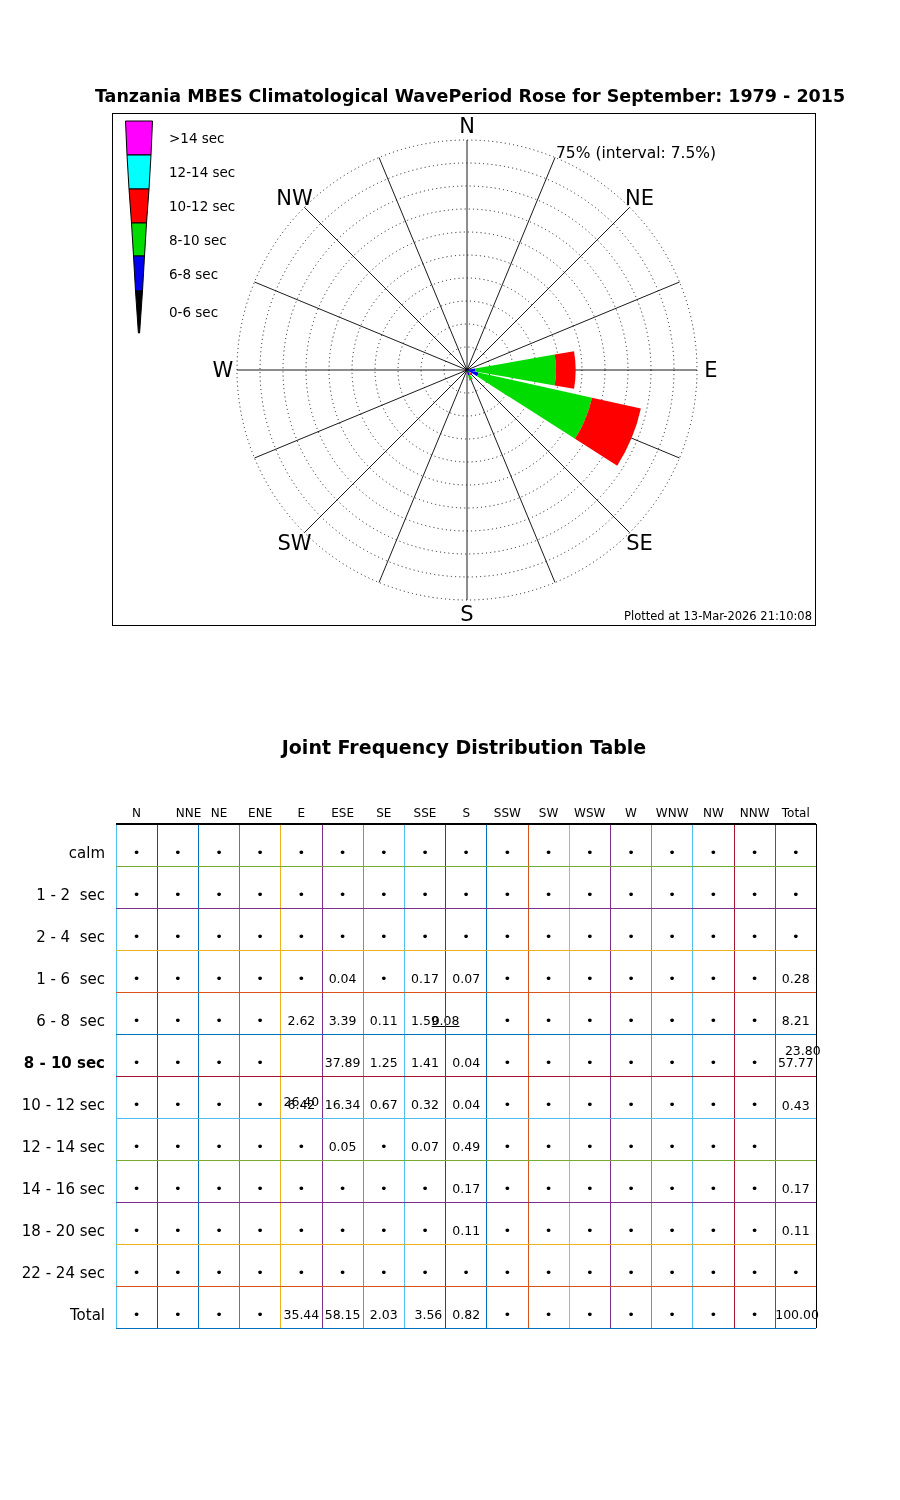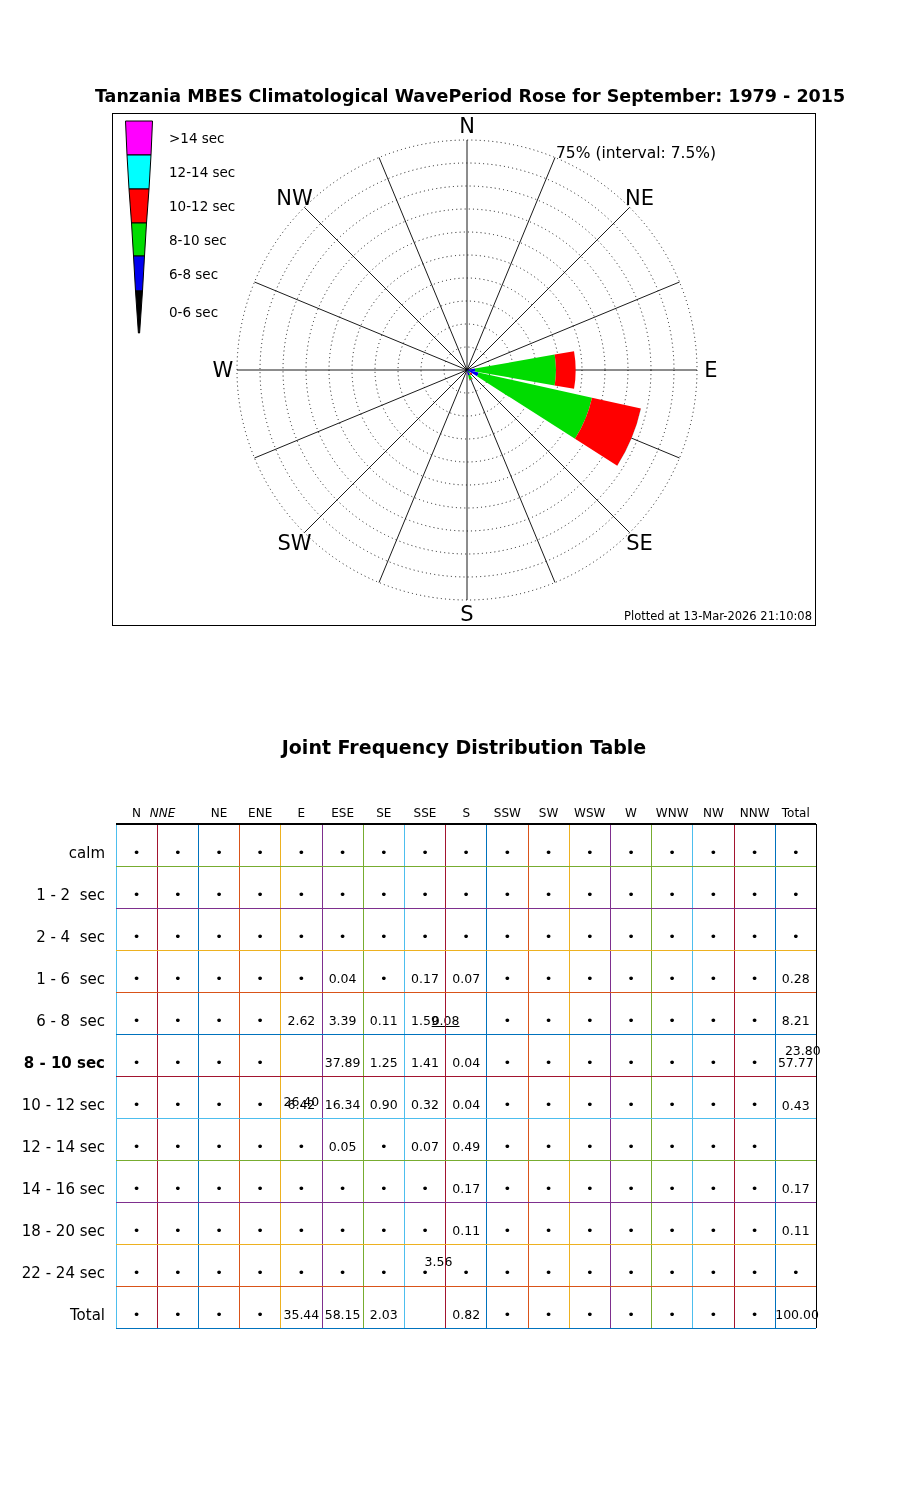--- a/index.html
+++ b/index.html
@@ -97,21 +97,21 @@
       <polygon points="22.5,177.0 29.5,177.0 26.6,219.0 25.4,219.0" fill="#000000" stroke="#000" stroke-width="1"></polygon>
       <text x="56" y="198.0" text-anchor="start" dominant-baseline="central" font-size="13.5px">0-6 sec</text>
       <text x="699" y="506" text-anchor="end" font-size="11.5px">Plotted at 13-Mar-2026 21:10:08</text>
     </svg>
 </div>
 
 <div class="table-title">Joint Frequency Distribution Table</div>
 
 <div id="table-area">
     <div class="th" style="left: 116px; top: 804px; width: 41.2px;">N</div>
-    <div class="th" style="left: 142px; top: 804px; width: 41.2px; font-style: italic;">NNE</div>
+    <div class="th" style="left: 168px; top: 804px; width: 41.2px;">NNE</div>
     <div class="th" style="left: 198.4px; top: 804px; width: 41.2px;">NE</div>
     <div class="th" style="left: 239.6px; top: 804px; width: 41.2px;">ENE</div>
     <div class="th" style="left: 280.8px; top: 804px; width: 41.2px;">E</div>
     <div class="th" style="left: 322px; top: 804px; width: 41.2px;">ESE</div>
     <div class="th" style="left: 363.2px; top: 804px; width: 41.2px;">SE</div>
     <div class="th" style="left: 404.4px; top: 804px; width: 41.2px;">SSE</div>
     <div class="th" style="left: 445.6px; top: 804px; width: 41.2px;">S</div>
     <div class="th" style="left: 486.8px; top: 804px; width: 41.2px;">SSW</div>
     <div class="th" style="left: 528px; top: 804px; width: 41.2px;">SW</div>
     <div class="th" style="left: 569.2px; top: 804px; width: 41.2px;">WSW</div>
@@ -228,21 +228,21 @@
     <div class="cell dot" style="left: 692.8px; top: 1053px; width: 41.2px;">•</div>
     <div class="cell dot" style="left: 734px; top: 1053px; width: 41.2px;">•</div>
     <div class="cell" style="left: 775.2px; top: 1053px; width: 41.2px;">57.77</div>
     <div class="rowlab" style="left: 0px; top: 1095px; width: 105px;">10 - 12 sec</div>
     <div class="cell dot" style="left: 116px; top: 1095px; width: 41.2px;">•</div>
     <div class="cell dot" style="left: 157.2px; top: 1095px; width: 41.2px;">•</div>
     <div class="cell dot" style="left: 198.4px; top: 1095px; width: 41.2px;">•</div>
     <div class="cell dot" style="left: 239.6px; top: 1095px; width: 41.2px;">•</div>
     <div class="cell" style="left: 280.8px; top: 1095px; width: 41.2px;">6.42</div>
     <div class="cell" style="left: 322px; top: 1095px; width: 41.2px;">16.34</div>
-    <div class="cell" style="left: 363.2px; top: 1095px; width: 41.2px;">0.90</div>
+    <div class="cell" style="left: 363.2px; top: 1095px; width: 41.2px;">0.67</div>
     <div class="cell" style="left: 404.4px; top: 1095px; width: 41.2px;">0.32</div>
     <div class="cell" style="left: 445.6px; top: 1095px; width: 41.2px;">0.04</div>
     <div class="cell dot" style="left: 486.8px; top: 1095px; width: 41.2px;">•</div>
     <div class="cell dot" style="left: 528px; top: 1095px; width: 41.2px;">•</div>
     <div class="cell dot" style="left: 569.2px; top: 1095px; width: 41.2px;">•</div>
     <div class="cell dot" style="left: 610.4px; top: 1095px; width: 41.2px;">•</div>
     <div class="cell dot" style="left: 651.6px; top: 1095px; width: 41.2px;">•</div>
     <div class="cell dot" style="left: 692.8px; top: 1095px; width: 41.2px;">•</div>
     <div class="cell dot" style="left: 734px; top: 1095px; width: 41.2px;">•</div>
     <div class="cell" style="left: 775.2px; top: 1041px; width: 41.2px; margin-left: 7px;">23.80</div>
@@ -319,21 +319,21 @@
     <div class="cell dot" style="left: 734px; top: 1263px; width: 41.2px;">•</div>
     <div class="cell dot" style="left: 775.2px; top: 1263px; width: 41.2px;">•</div>
     <div class="rowlab" style="left: 0px; top: 1305px; width: 105px;">Total</div>
     <div class="cell dot" style="left: 116px; top: 1305px; width: 41.2px;">•</div>
     <div class="cell dot" style="left: 157.2px; top: 1305px; width: 41.2px;">•</div>
     <div class="cell dot" style="left: 198.4px; top: 1305px; width: 41.2px;">•</div>
     <div class="cell dot" style="left: 239.6px; top: 1305px; width: 41.2px;">•</div>
     <div class="cell" style="left: 280.8px; top: 1305px; width: 41.2px;">35.44</div>
     <div class="cell" style="left: 322px; top: 1305px; width: 41.2px;">58.15</div>
     <div class="cell" style="left: 363.2px; top: 1305px; width: 41.2px;">2.03</div>
-    <div class="cell" style="left: 404.4px; top: 1252px; width: 48px; text-align: right;">3.56</div>
+    <div class="cell" style="left: 404.4px; top: 1305px; width: 48px;">3.56</div>
     <div class="cell" style="left: 445.6px; top: 1305px; width: 41.2px;">0.82</div>
     <div class="cell dot" style="left: 486.8px; top: 1305px; width: 41.2px;">•</div>
     <div class="cell dot" style="left: 528px; top: 1305px; width: 41.2px;">•</div>
     <div class="cell dot" style="left: 569.2px; top: 1305px; width: 41.2px;">•</div>
     <div class="cell dot" style="left: 610.4px; top: 1305px; width: 41.2px;">•</div>
     <div class="cell dot" style="left: 651.6px; top: 1305px; width: 41.2px;">•</div>
     <div class="cell dot" style="left: 692.8px; top: 1305px; width: 41.2px;">•</div>
     <div class="cell dot" style="left: 734px; top: 1305px; width: 41.2px;">•</div>
     <div class="cell" style="left: 775.2px; top: 1305px; width: 41.2px;">100.00</div>
     <div class="vline" style="left: 115.5px; top: 824px; width: 1.2px; height: 504px; background: rgb(77, 190, 238);"></div>

